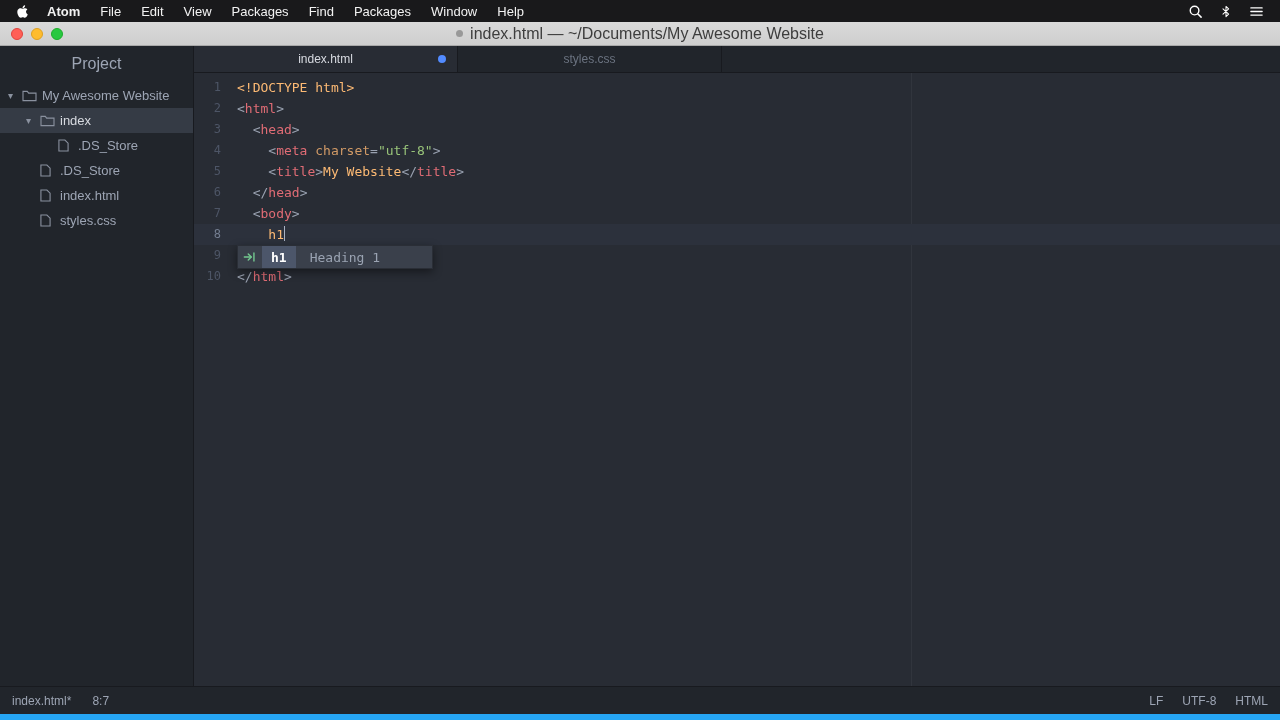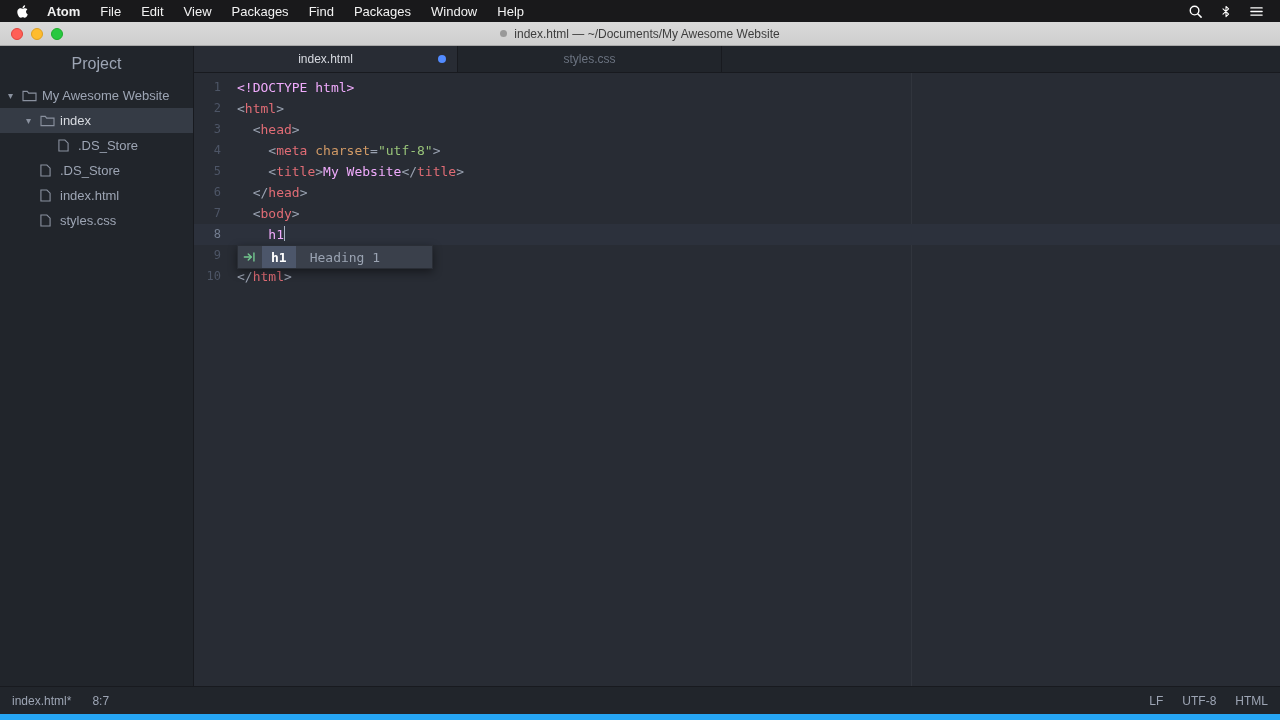--- a/index.html
+++ b/index.html
@@ -21,21 +21,21 @@
   .title-bar { position:absolute; top:22px; left:0; right:0; height:24px;
     background:linear-gradient(#dadada,#cecece); border-bottom:1px solid #a9a9a9;
     display:flex; align-items:center; z-index:29; }
   .traffic-lights { position:absolute; left:11px; top:0; bottom:0; display:flex; align-items:center; gap:8px; }
   .tl { width:12px; height:12px; border-radius:50%; }
   .tl.red { background:#ff5f57; border:0.5px solid #e0443e; }
   .tl.yellow { background:#febc2e; border:0.5px solid #dea123; }
   .tl.green { background:#28c840; border:0.5px solid #1dad2b; }
   .title-wrap { margin:0 auto; display:flex; align-items:center; gap:7px; }
   .doc-dot { width:7px; height:7px; border-radius:50%; background:#999; }
-  .window-title { font-size:12px; color:#3d3d3d; }
+  .window-title { font-size:16px; color:#3d3d3d; }
 
   
   .app { position:absolute; top:46px; left:0; width:1280px; height:640px; display:flex; }
 
   
   .sidebar { width:193px; flex:none; background:#21252b; overflow:hidden; }
   .sidebar-header { text-align:center; color:#9da5b4; font-size:16px; padding:9px 0 10px; }
   .tree-row { display:flex; align-items:center; height:25px; color:#9da5b4; font-size:13px; white-space:nowrap; }
   .tree-row.selected { background:#353b45; color:#d7dae0; }
   .chev { width:14px; flex:none; font-size:10px; color:#8a919f; }
@@ -53,21 +53,21 @@
 
   
   .editor { flex:1; position:relative; background:#282c34; overflow:hidden;
     font-family:"DejaVu Sans Mono", monospace; font-size:13px; }
   .code-lines { padding-top:4px; position:relative; }
   .code-line { display:flex; height:21px; line-height:21px; }
   .code-line.cursor-line { background:#2c313c; }
   .ln { width:27px; flex:none; text-align:right; color:#4d5566; font-size:12px; }
   .cursor-line .ln { color:#747e91; }
   .code { white-space:pre; margin-left:16px; }
-  .tk-p { color:#f0abfc; }
+  .tk-p { color:#fdba74; }
   .tk-pu { color:#9aa2b1; }
   .tk-t { color:#e06c75; }
   .tk-a { color:#d19a66; }
   .tk-s { color:#98c379; }
   .caret { display:inline-block; width:1.5px; height:15px; background:#a9b2c3; vertical-align:-2px; }
   .wrap-guide { position:absolute; top:0; bottom:0; left:717px; width:1px; background:rgba(171,178,191,0.07); }
 
   
   .autocomplete { position:absolute; left:43px; top:172px; height:24px; min-width:196px; z-index:5;
     display:flex; align-items:stretch; background:#3a404b; border:1px solid #2a2e36;

